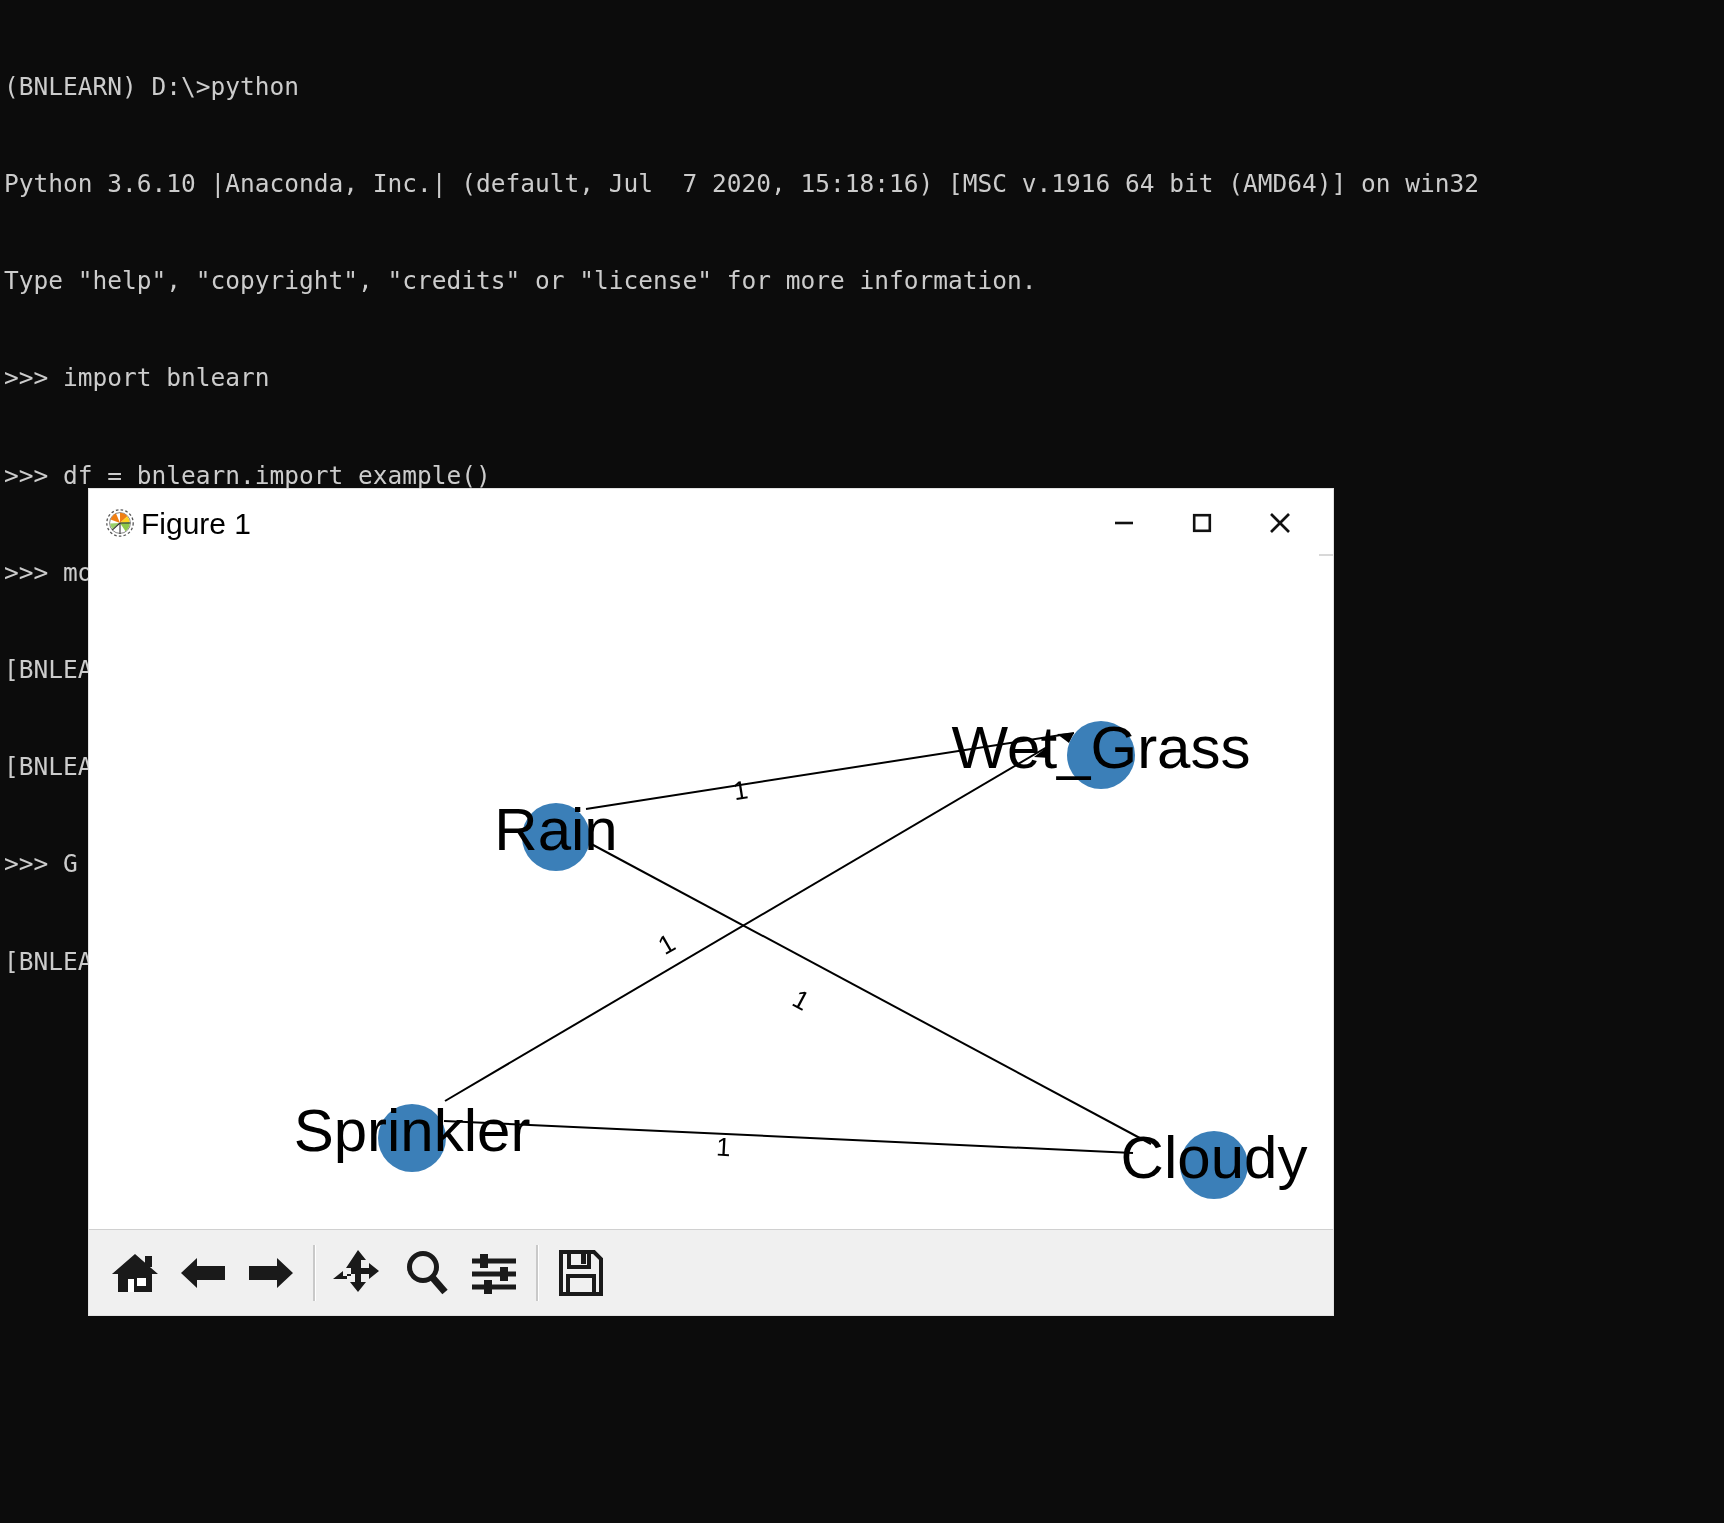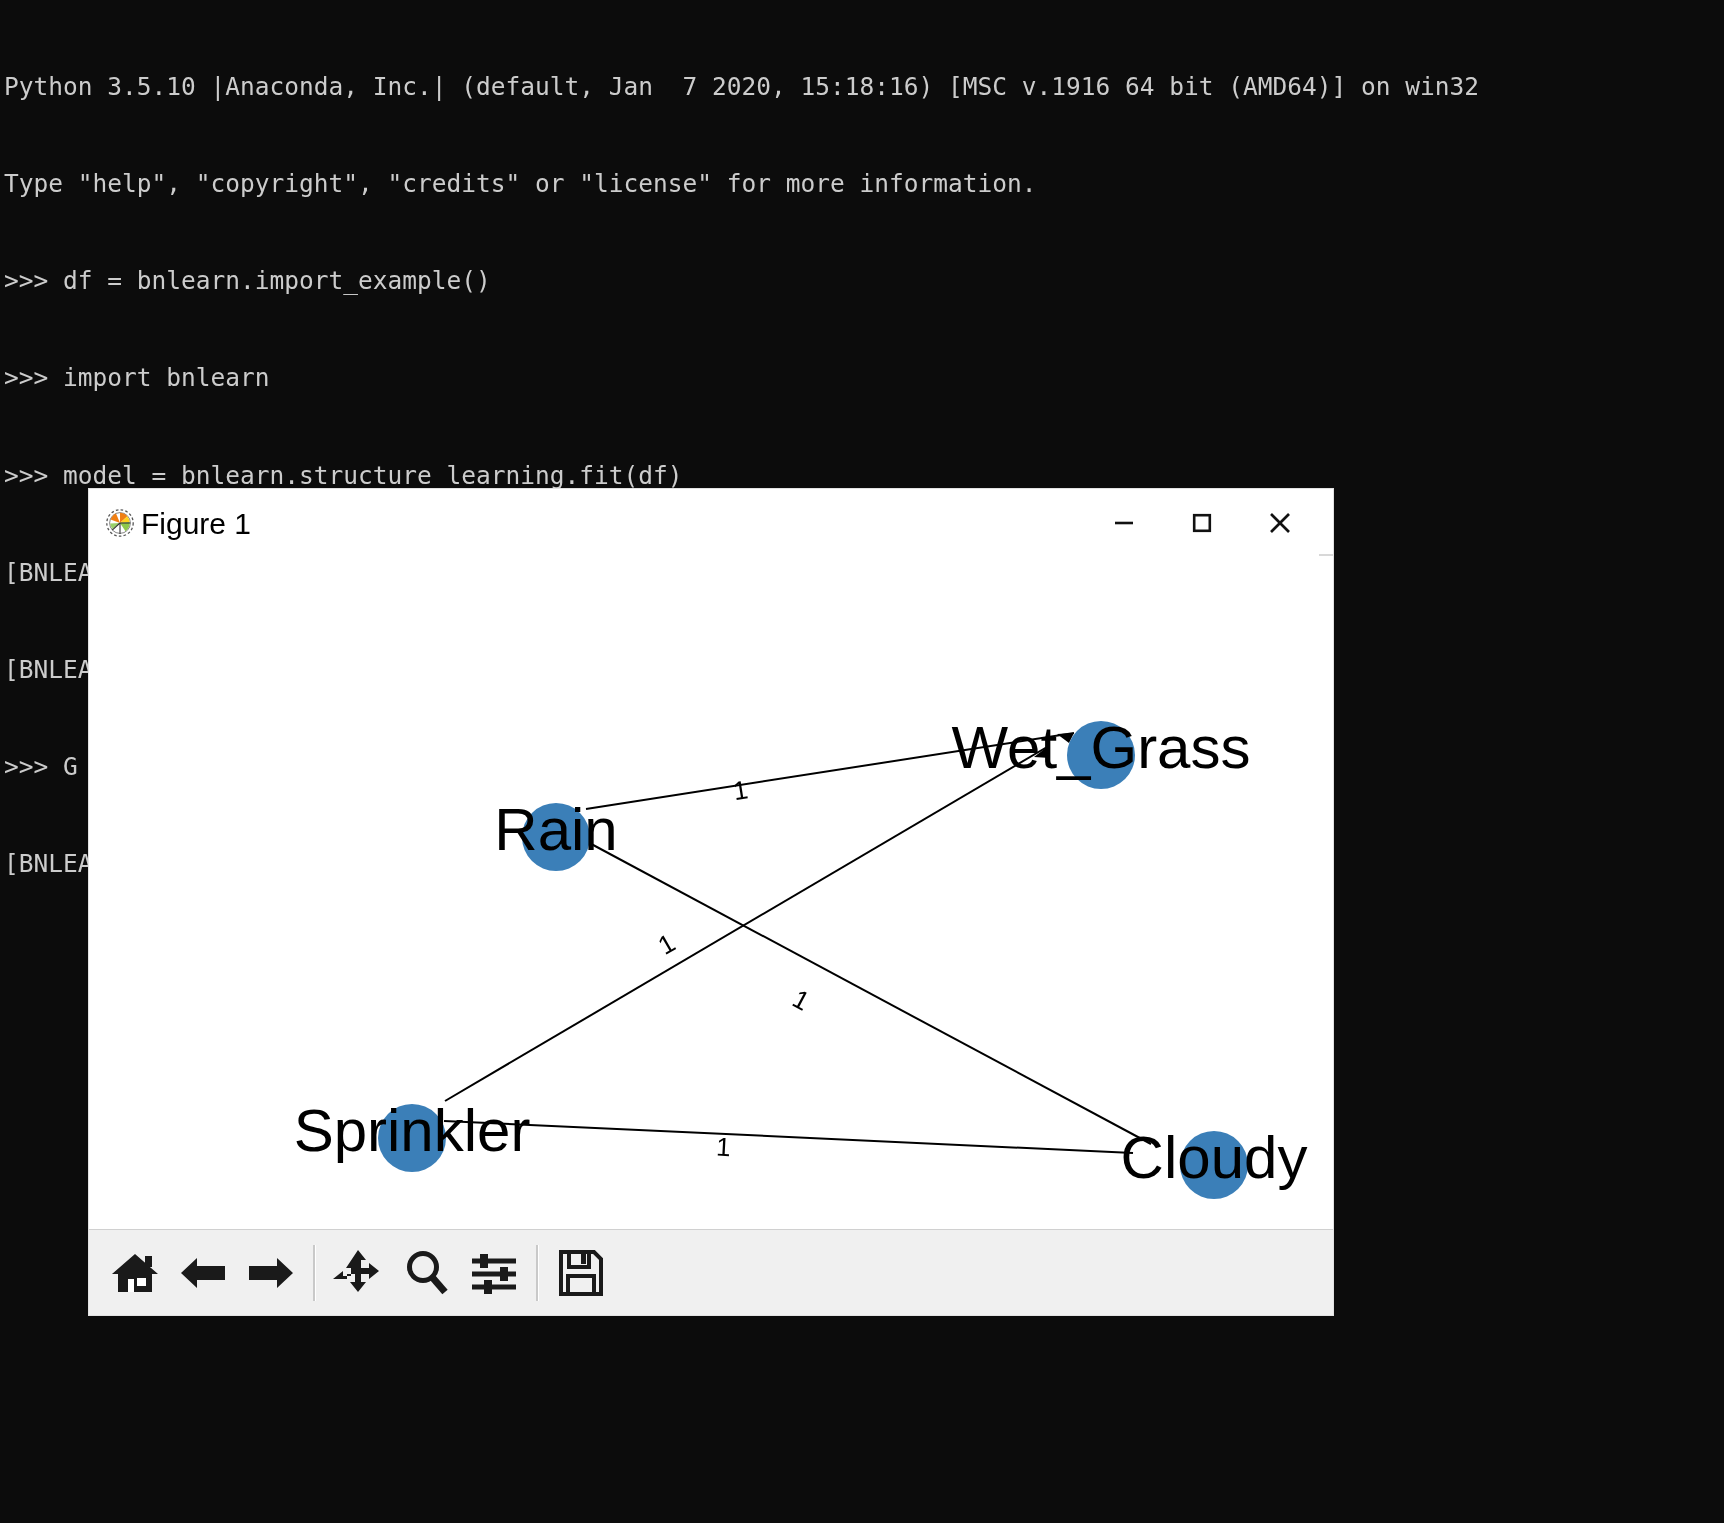--- a/index.html
+++ b/index.html
@@ -99,24 +99,25 @@
     width:2px;height:56px;background:#c9c9c9;
     margin:0 8px;
     border-right:1px solid #ffffff;
   }
   .tbtn svg{display:block;}
 </style>
 </head>
 <body>
 
 <div id="console">
-  <div class="line">Python 3.5.10 |Anaconda, Inc.| (default, Jan  7 2020, 15:18:16) [MSC v.1916 64 bit (AMD64)] on win32</div>
+  <div class="line">(BNLEARN) D:\&gt;python</div>
+  <div class="line">Python 3.6.10 |Anaconda, Inc.| (default, Jul  7 2020, 15:18:16) [MSC v.1916 64 bit (AMD64)] on win32</div>
   <div class="line">Type "help", "copyright", "credits" or "license" for more information.</div>
+  <div class="line">&gt;&gt;&gt; import bnlearn</div>
   <div class="line">&gt;&gt;&gt; df = bnlearn.import_example()</div>
-  <div class="line">&gt;&gt;&gt; import bnlearn</div>
   <div class="line">&gt;&gt;&gt; model = bnlearn.structure_learning.fit(df)</div>
   <div class="line">[BNLEARN][STRUCTURE LEARNING] Computing best DAG using [hc]</div>
   <div class="line">[BNLEARN][STRUCTURE LEARNING] Set scoring type at [bic]</div>
   <div class="line">&gt;&gt;&gt; G = bnlearn.plot(model)</div>
   <div class="line">[BNLEARN][plot] Making plot based on BayesianModel</div>
 </div>
 
 <div id="figure-window">
 
   <div id="titlebar">

